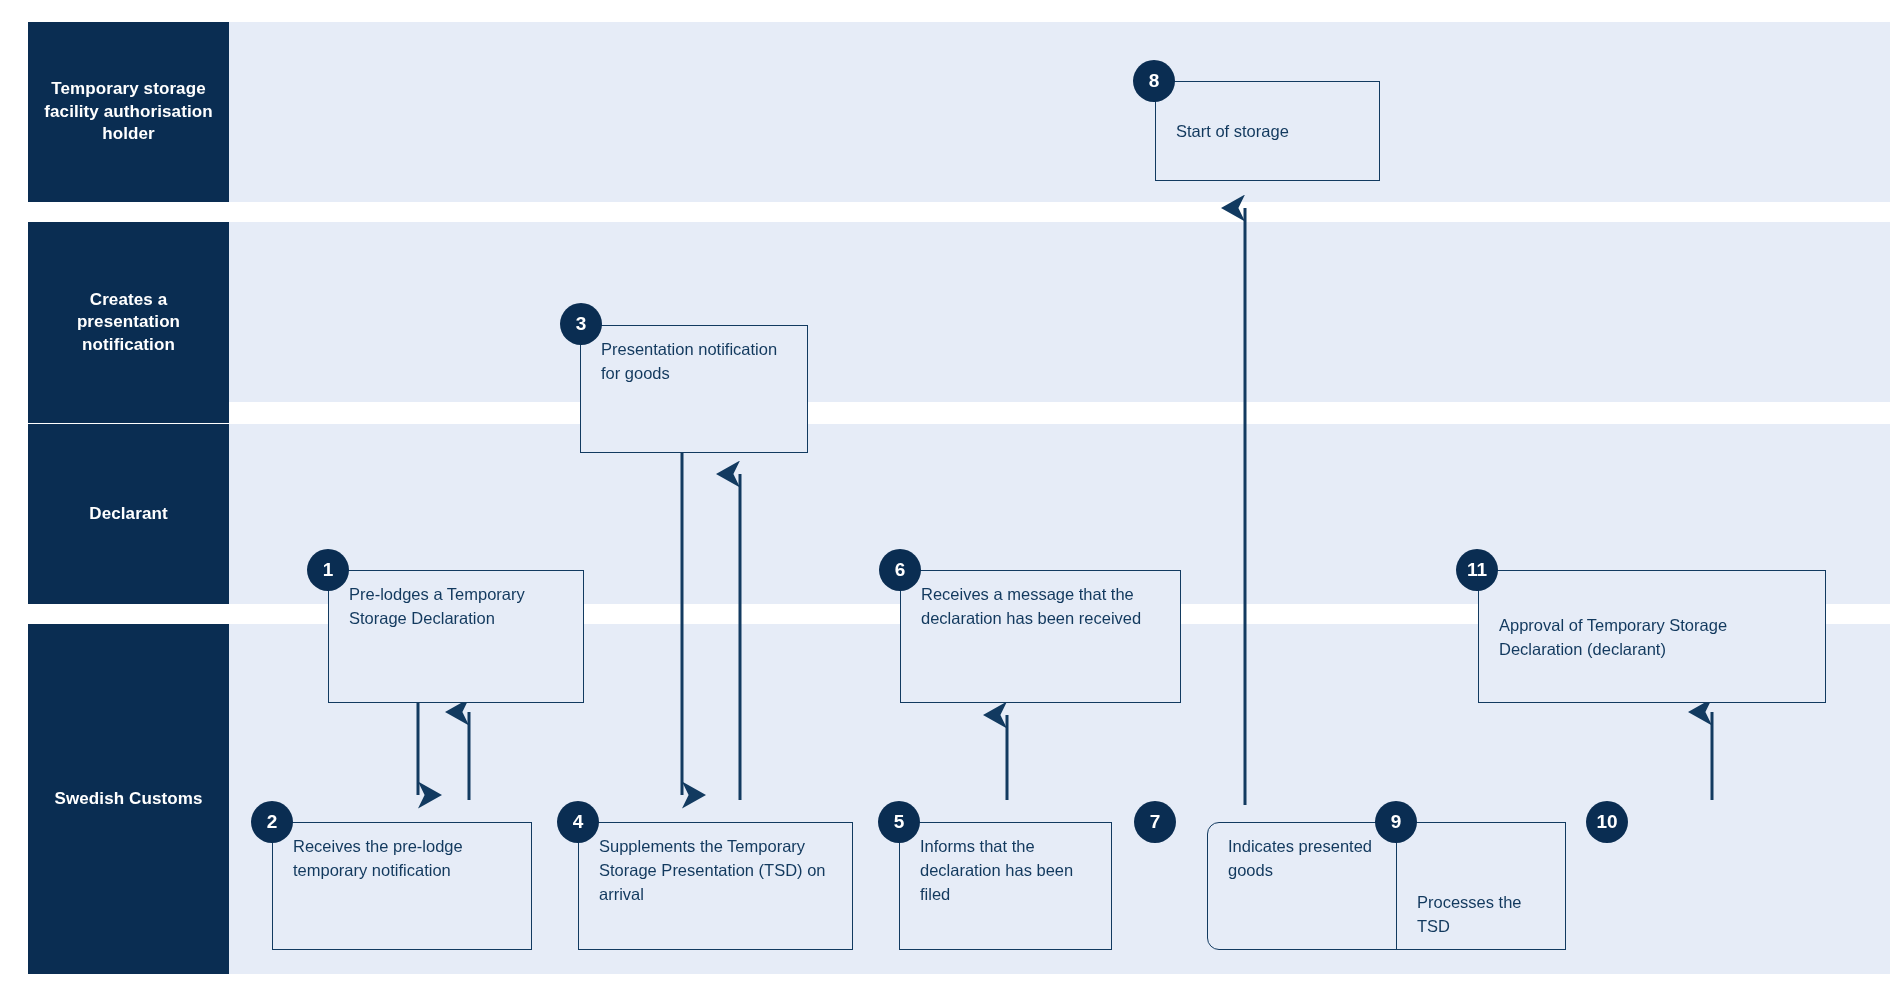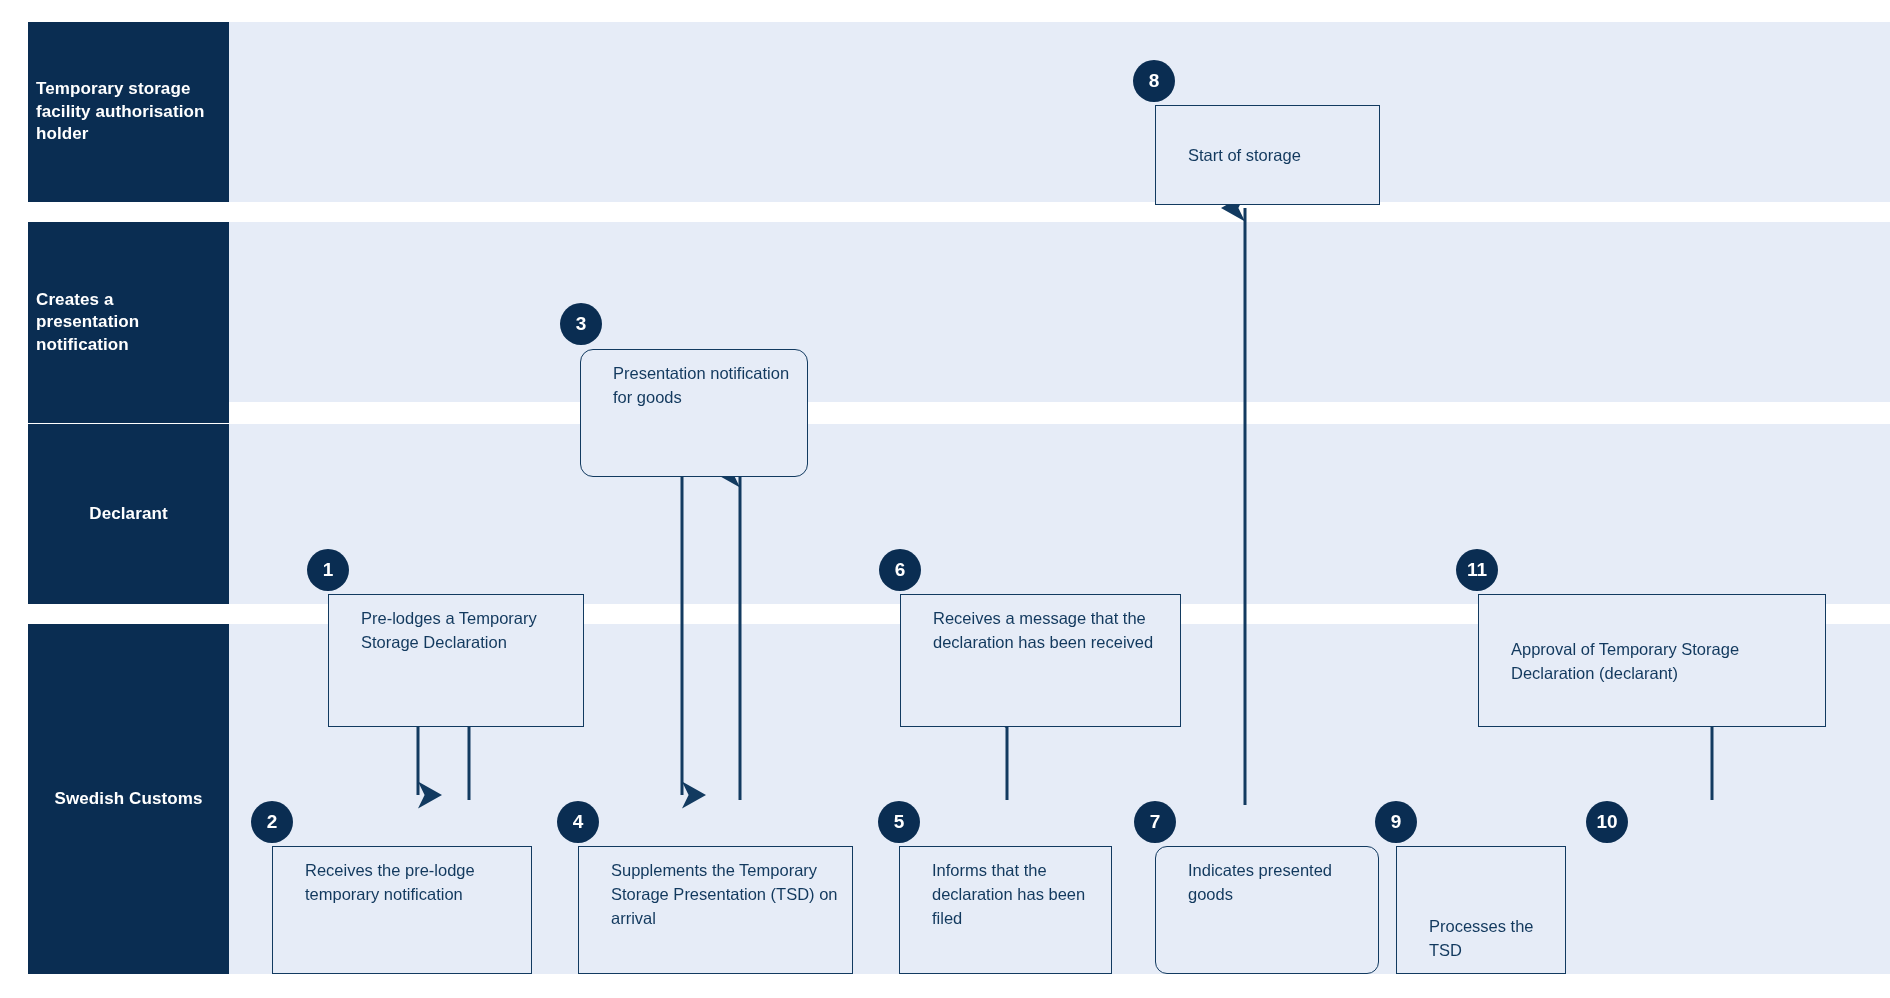--- a/index.html
+++ b/index.html
@@ -6,36 +6,35 @@
   body{
     width:1890px;height:998px;
     background:#ffffff;
     font-family:"Liberation Sans", sans-serif;
     overflow:hidden;
   }
   #stage{position:relative;width:1890px;height:998px;}
   .lane-head{
     position:absolute;left:28px;width:201px;
     background:#0a2d52;color:#ffffff;
-    display:flex;align-items:center;justify-content:center;text-align:left;
+    display:flex;align-items:center;justify-content:center;text-align:center;
     font-weight:bold;font-size:17px;line-height:1.32;
     letter-spacing:.1px;
     box-sizing:border-box;padding:4px 8px;
   }
   .lane-bg{position:absolute;left:229px;right:0;background:#e6ecf7;}
 
   
   .node{
     position:absolute;box-sizing:border-box;
     border:1.6px solid #123a60;
     background:#e6ecf7;
     color:#12395e;
     font-size:16.5px;line-height:1.45;
-    padding:12px 14px 10px 32px;
-    margin-top:24px;
+    padding:12px 14px 10px 20px;
   }
   .node .txt{display:block;}
   .badge{
     position:absolute;
     width:42px;height:42px;border-radius:50%;
     background:#0a2d52;color:#ffffff;
     display:flex;align-items:center;justify-content:center;
     font-weight:bold;font-size:19px;
     z-index:5;
   }
@@ -109,21 +108,21 @@
     </g>
   </svg>
 
   <div class="node" style="left:1155px;top:81px;width:225px;height:100px;display:flex;align-items:center;">
     <span class="txt">Start of storage</span>
   </div>
   <div class="badge" style="left:1133px;top:60px;">
     <span>8</span>
   </div>
 
-  <div class="node" style="left:580px;top:325px;width:228px;height:128px;border-radius:13px;">
+  <div class="node" style="left:580px;top:325px;width:228px;height:128px;">
     <span class="txt">Presentation notification for goods</span>
   </div>
   <div class="badge" style="left:560px;top:303px;">
     <span>3</span>
   </div>
 
   <div class="node" style="left:328px;top:570px;width:256px;height:133px;">
     <span class="txt">Pre-lodges a Temporary Storage Declaration</span>
   </div>
   <div class="badge" style="left:307px;top:549px;">
@@ -158,21 +157,21 @@
     <span>4</span>
   </div>
 
   <div class="node" style="left:899px;top:822px;width:213px;height:128px;">
     <span class="txt">Informs that the declaration has been filed</span>
   </div>
   <div class="badge" style="left:878px;top:801px;">
     <span>5</span>
   </div>
 
-  <div class="node" style="left:1155px;top:822px;width:224px;height:128px;border-radius:12px;">
+  <div class="node" style="left:1207px;top:822px;width:224px;height:128px;border-radius:12px;">
     <span class="txt">Indicates presented goods</span>
   </div>
   <div class="badge" style="left:1134px;top:801px;">
     <span>7</span>
   </div>
 
   <div class="node" style="left:1396px;top:822px;width:170px;height:128px;display:flex;align-items:flex-end;">
     <span class="txt">Processes the TSD</span>
   </div>
   <div class="badge" style="left:1375px;top:801px;">

